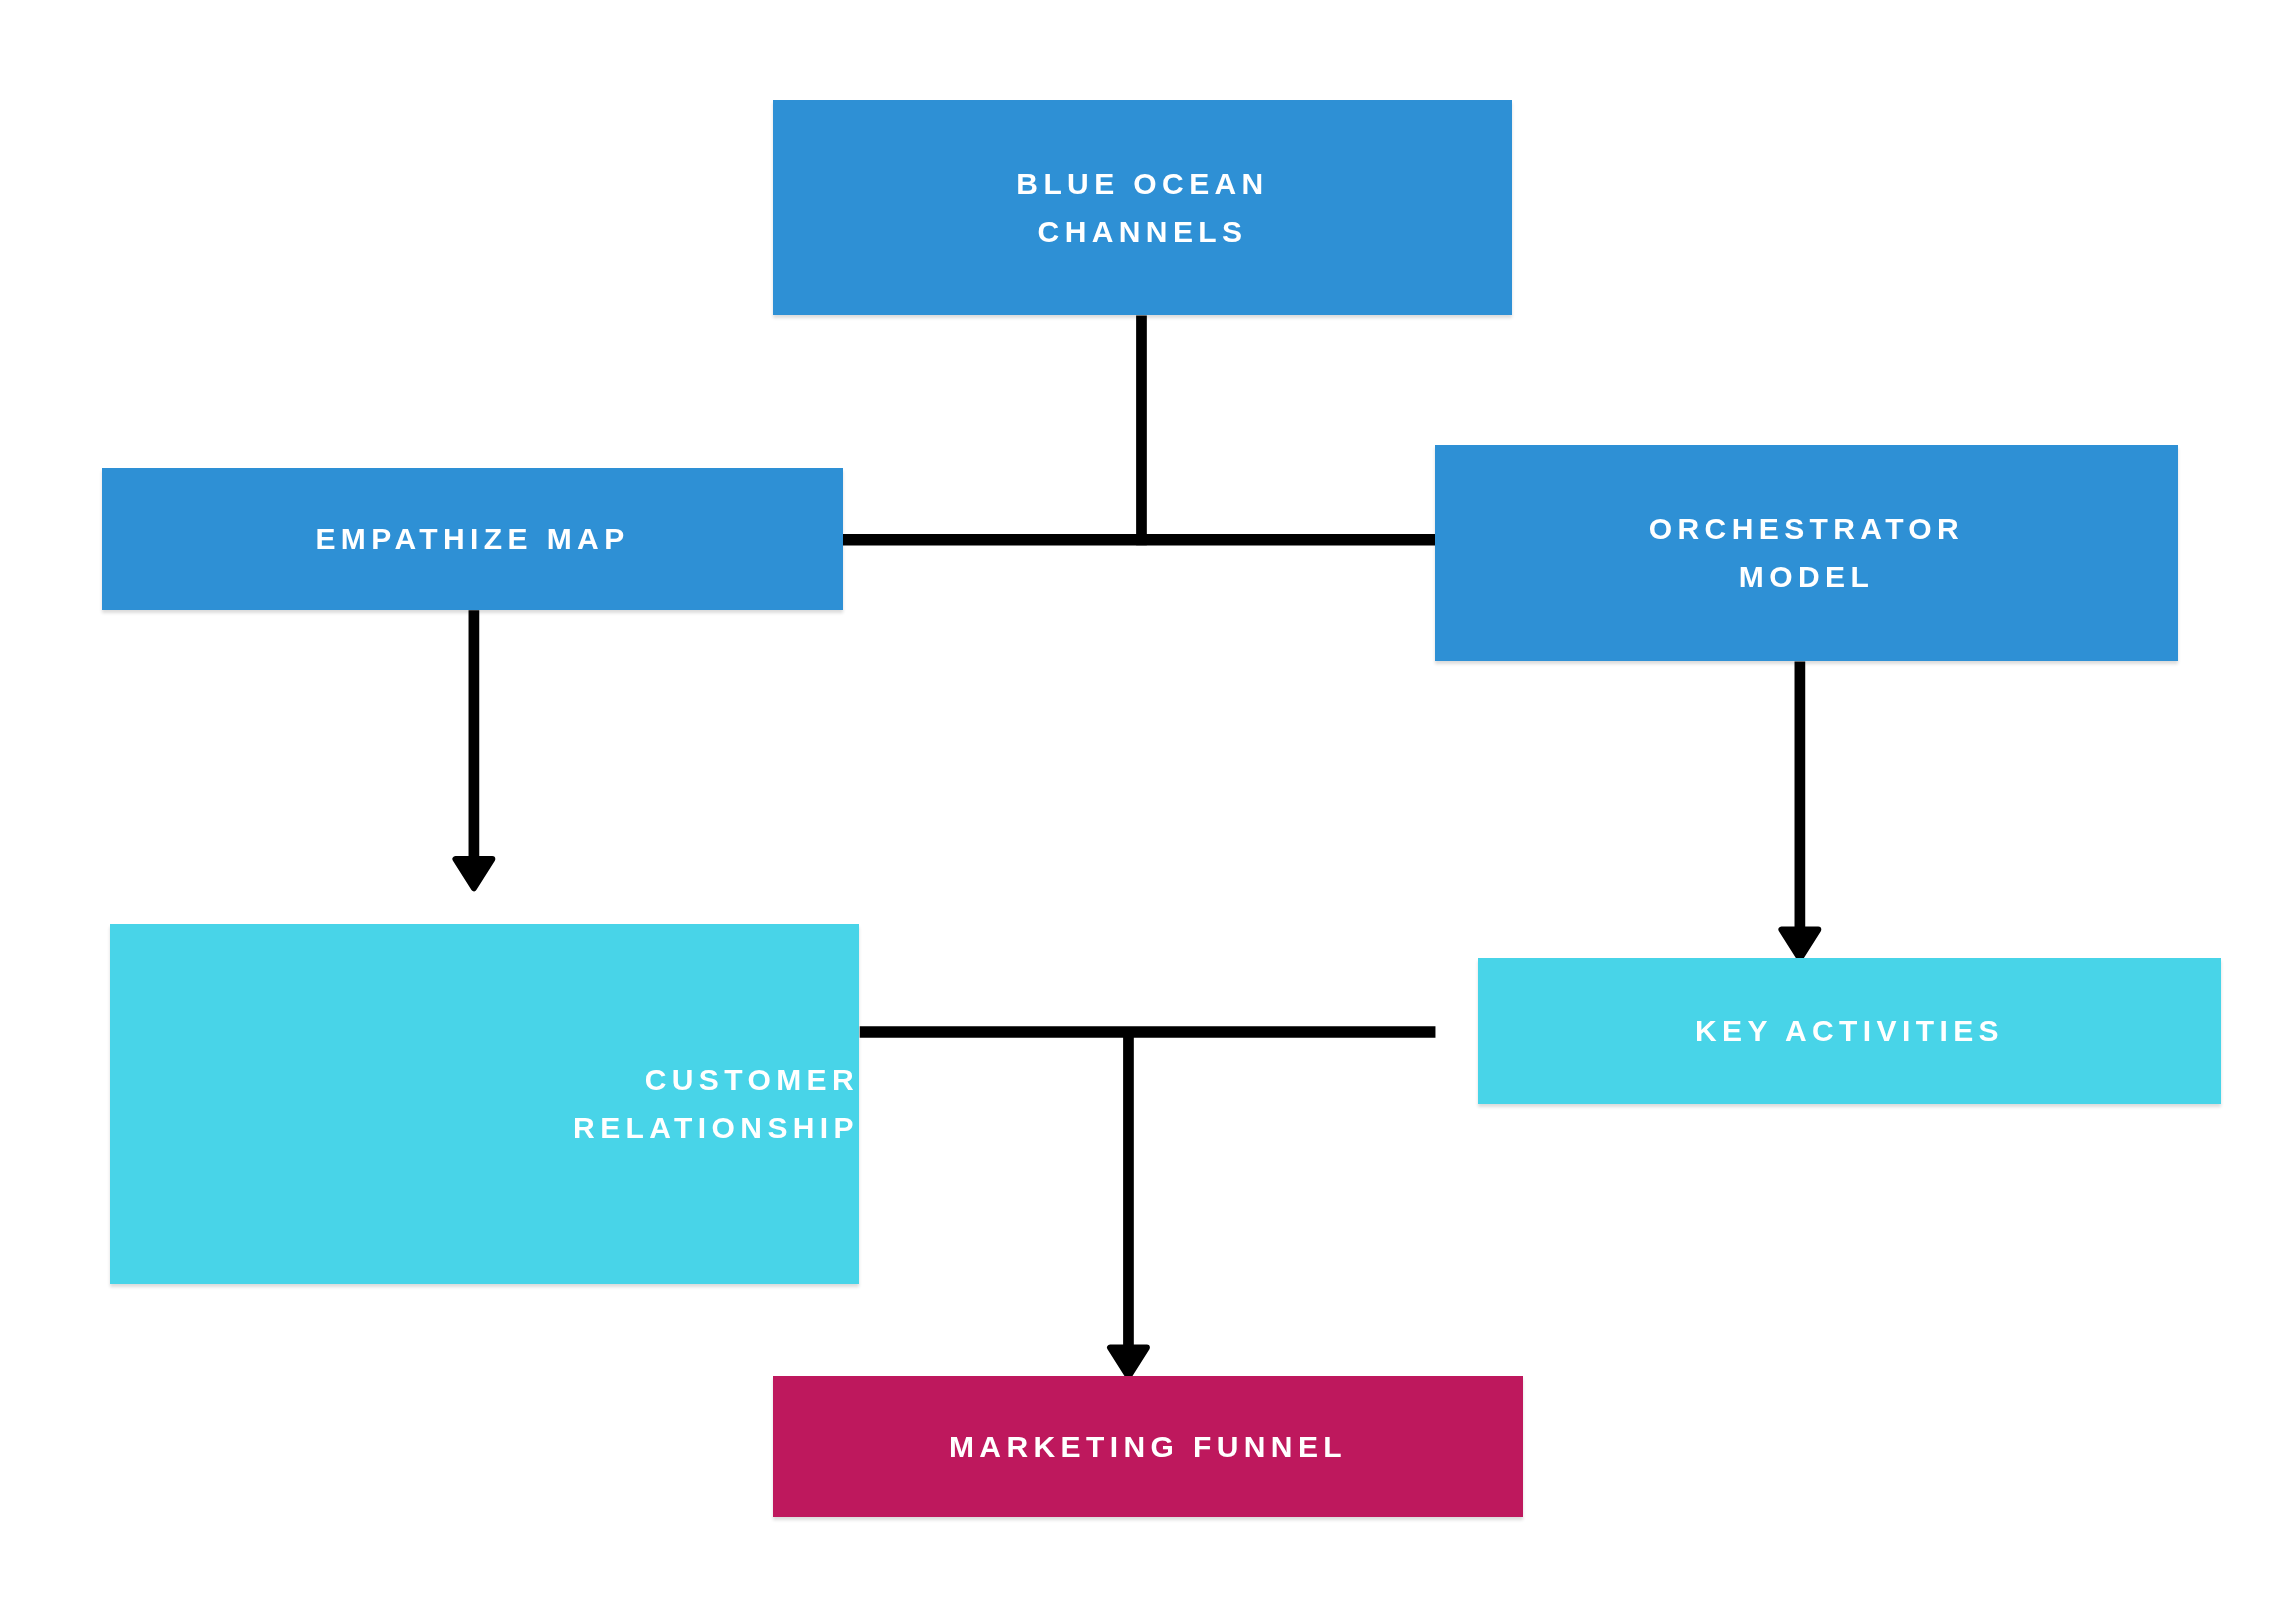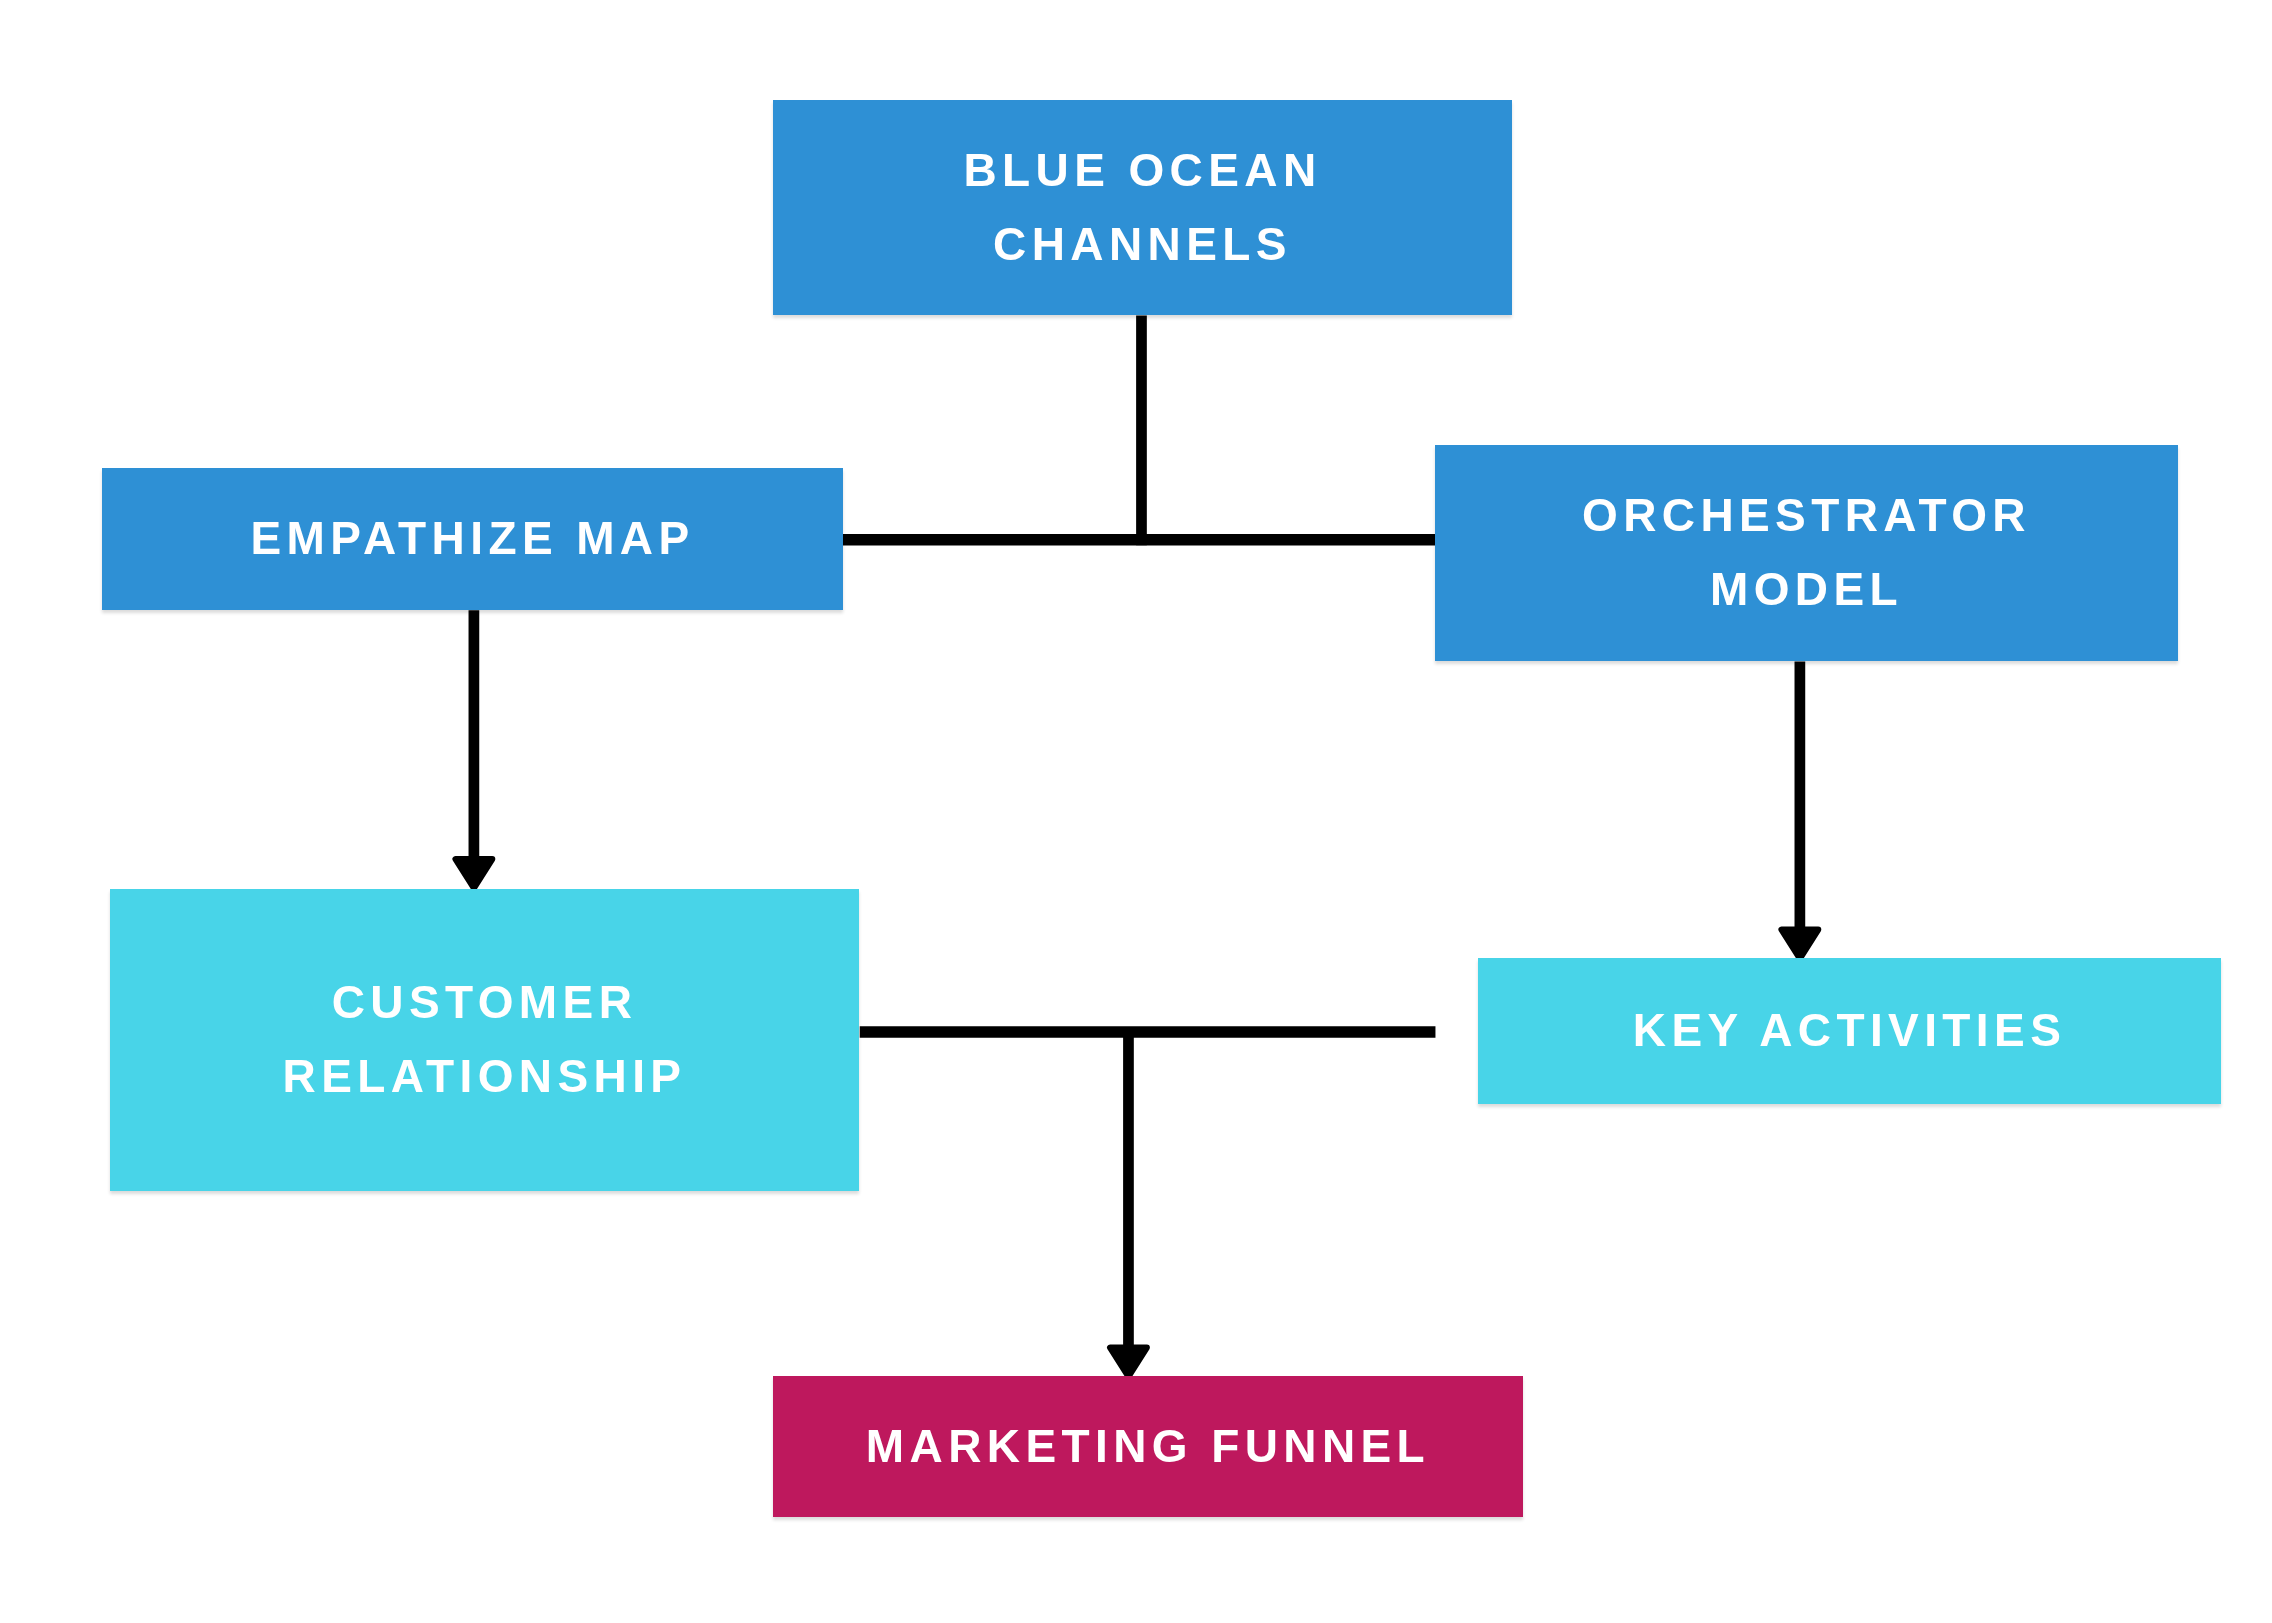--- a/index.html
+++ b/index.html
@@ -26,33 +26,33 @@
   .node {
     position: absolute;
     z-index: 2;
     display: flex;
     flex-direction: column;
     justify-content: center;
     align-items: center;
     text-align: center;
     color: #FFFFFF;
     font-weight: 700;
-    font-size: 46px;
+    font-size: 30px;
     letter-spacing: 5.4px;
     line-height: 1.6;
     box-shadow: 0 3.1px 3.1px rgba(0,0,0,0.14);
   }
   .node .node-line {
     display: block;
     white-space: nowrap;
   }
   #node-blue-ocean-strategy            { left: 773px; top: 100px;  width: 739px; height: 215px; }
   #node-empathize-map                  { left: 102px;  top: 468px;  width: 741px; height: 142px; }
   #node-orchestrator-model             { left: 1435px; top: 445px;  width: 743px; height: 216px; }
-  #node-customer-channels-relationship { left: 110px;  top: 889px; width: 749px; height: 302px; }
+  #node-customer-channels-relationship { left: 110px;  top: 924px; width: 749px; height: 360px; align-items: flex-end; }
   #node-key-activities                 { left: 1435px; top: 958px; width: 743px; height: 146px; margin-left: 43px; }
   #node-marketing-funnel               { left: 773px; top: 1376px; width: 750px; height: 141px; }
 </style>
 </head>
 <body>
 
 <div class="canvas">
 
   <svg class="connector-layer" width="2273" height="1624" viewBox="0 0 2969 2121" xmlns="http://www.w3.org/2000/svg">
 

